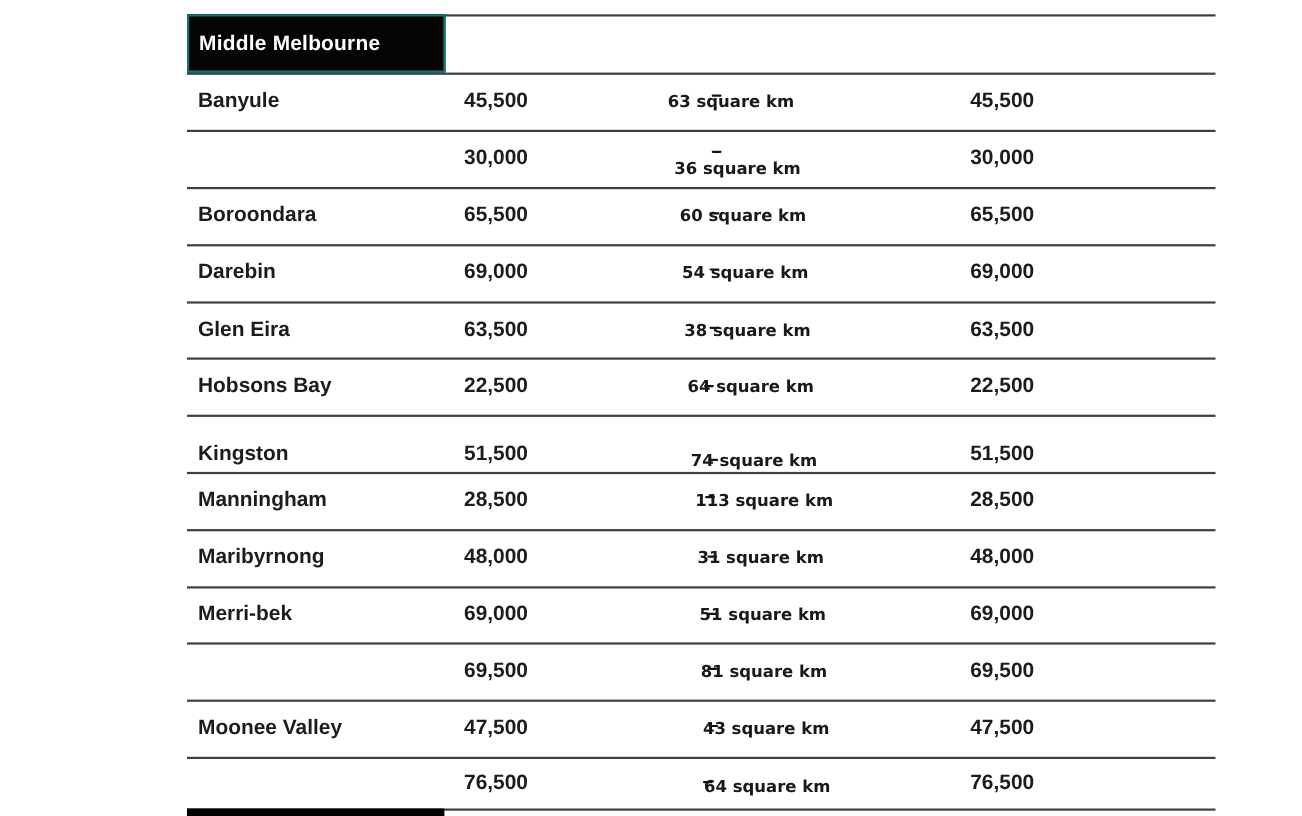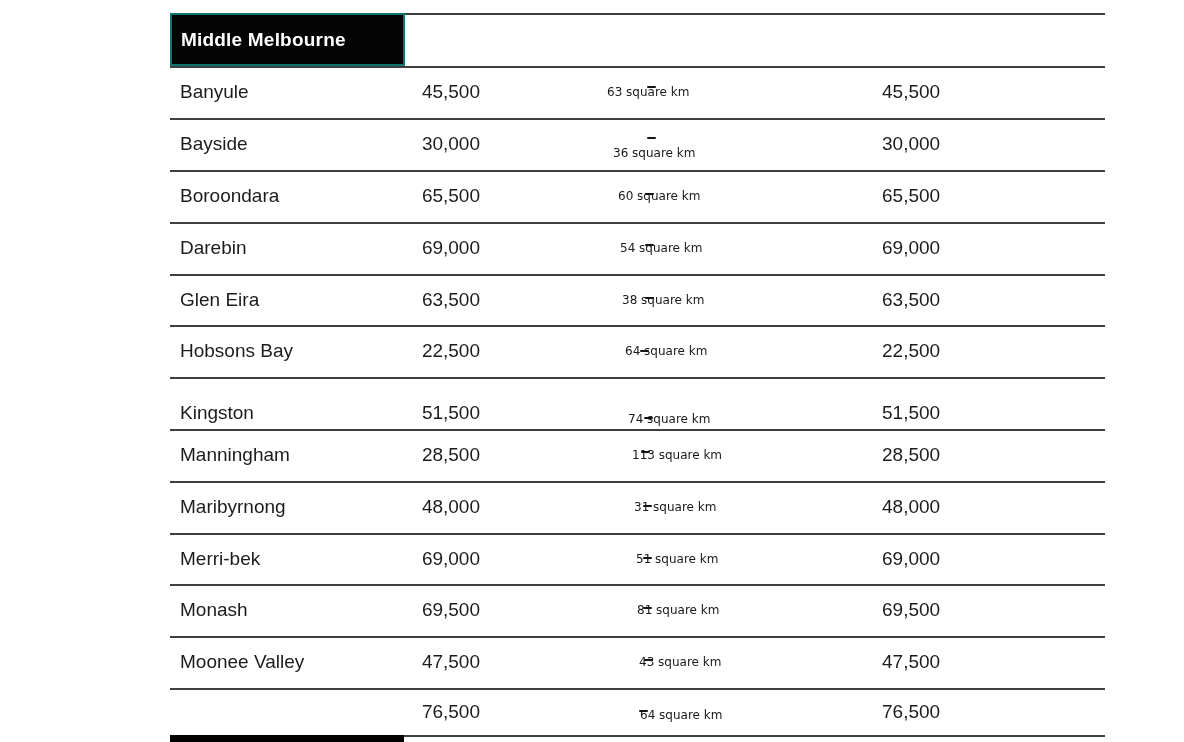--- a/index.html
+++ b/index.html
@@ -13,37 +13,37 @@
 
   .hline { position:absolute; left:0; width:935px; height:2px; background:#3f3f3f; z-index:1; }
 
   .header-cell {
     position:absolute; left:0; top:0; width:235px; height:53px;
     background:#040404; border:2px solid #0f766e; box-sizing:border-box;
     display:flex; align-items:center; z-index:3;
   }
   .header-title { color:#ffffff; font-weight:bold; font-size:19px; padding-left:9px; letter-spacing:0.2px; }
 
-  .row { position:absolute; left:0; width:935px; z-index:2; }
+  .row { position:absolute; left:0; width:935px; z-index:2;font-weight:bold; }
   .cell-name {
     position:absolute; left:10px; top:0; height:100%;
     display:flex; align-items:center; font-size:19px; color:#1c1c1c; white-space:nowrap;
   }
   .cell-qty {
     position:absolute; left:240px; width:70px; top:0; height:100%;
     display:flex; align-items:center; justify-content:flex-end;
     font-size:19px; color:#1c1c1c;
   }
   .cell-qty-r {
     position:absolute; left:712px; top:0; height:100%;
     display:flex; align-items:center; font-size:19px; color:#1c1c1c;
   }
   .area-label {
     position:absolute; font-family:"DejaVu Sans", sans-serif;
-    font-size:12px; line-height:19px; color:#191919; white-space:nowrap;
+    font-size:15px; line-height:19px; color:#191919; white-space:nowrap;
   }
   .dash { position:absolute; width:9px; height:2px; background:#141414; border-radius:1px; z-index:4; }
 
   .next-header-partial {
     position:absolute; left:0; top:722px; width:234px; height:22px;
     background:#000000; z-index:3;
   }
 </style>
 </head>
 <body>
@@ -70,21 +70,20 @@
       <div class="hline" style="top: 675px;"></div>
       <div class="hline" style="top: 722px;"></div>
       <div class="row" style="top: 53px; height: 52px;">
         <div class="cell-name">Banyule</div>
         <div class="cell-qty">45,500</div>
         <div class="area-label" style="left: 437px; top: 17px;">63 square km</div>
         <div class="dash" style="left: 477px; top: 20px;"></div>
         <div class="cell-qty-r">45,500</div>
       </div>
       <div class="row" style="top: 105px; height: 52px;">
-        <div class="cell-name">Bayside</div>
         <div class="cell-qty">30,000</div>
         <div class="area-label" style="left: 443px; top: 26px;">36 square km</div>
         <div class="dash" style="left: 477px; top: 19px;"></div>
         <div class="cell-qty-r">30,000</div>
       </div>
       <div class="row" style="top: 157px; height: 52px;">
         <div class="cell-name">Boroondara</div>
         <div class="cell-qty">65,500</div>
         <div class="area-label" style="left: 448px; top: 17px;">60 square km</div>
         <div class="dash" style="left: 475px; top: 23px;"></div>
@@ -133,21 +132,20 @@
         <div class="cell-qty-r">48,000</div>
       </div>
       <div class="row" style="top: 520px; height: 51px;">
         <div class="cell-name">Merri-bek</div>
         <div class="cell-qty">69,000</div>
         <div class="area-label" style="left: 466px; top: 17px;">51 square km</div>
         <div class="dash" style="left: 473px; top: 24px;"></div>
         <div class="cell-qty-r">69,000</div>
       </div>
       <div class="row" style="top: 571px; height: 52px;">
-        <div class="cell-name">Monash</div>
         <div class="cell-qty">69,500</div>
         <div class="area-label" style="left: 467px; top: 17px;">81 square km</div>
         <div class="dash" style="left: 473px; top: 23px;"></div>
         <div class="cell-qty-r">69,500</div>
       </div>
       <div class="row" style="top: 623px; height: 52px;">
         <div class="cell-name">Moonee Valley</div>
         <div class="cell-qty">47,500</div>
         <div class="area-label" style="left: 469px; top: 17px;">43 square km</div>
         <div class="dash" style="left: 474px; top: 23px;"></div>

